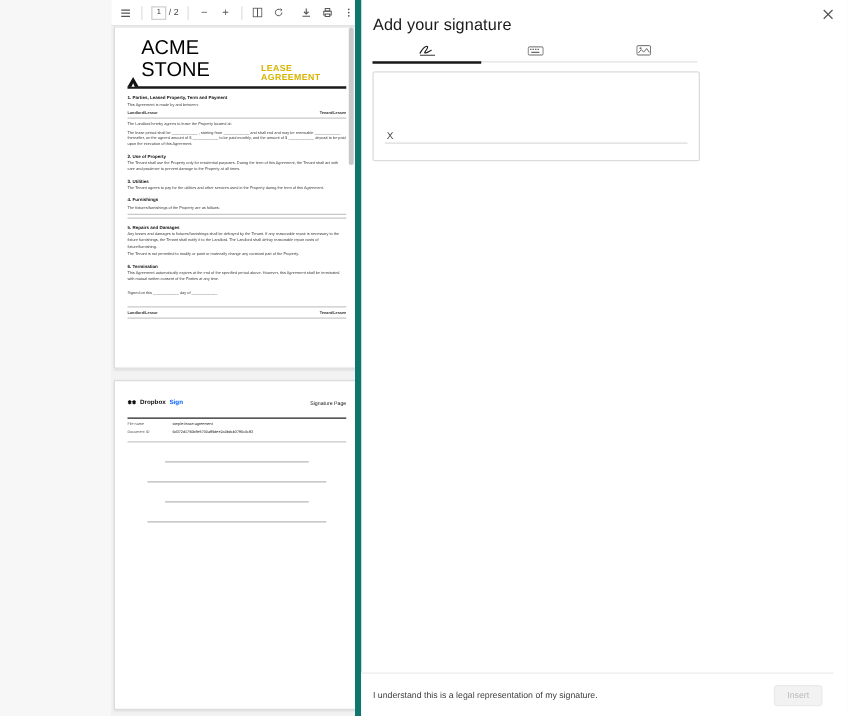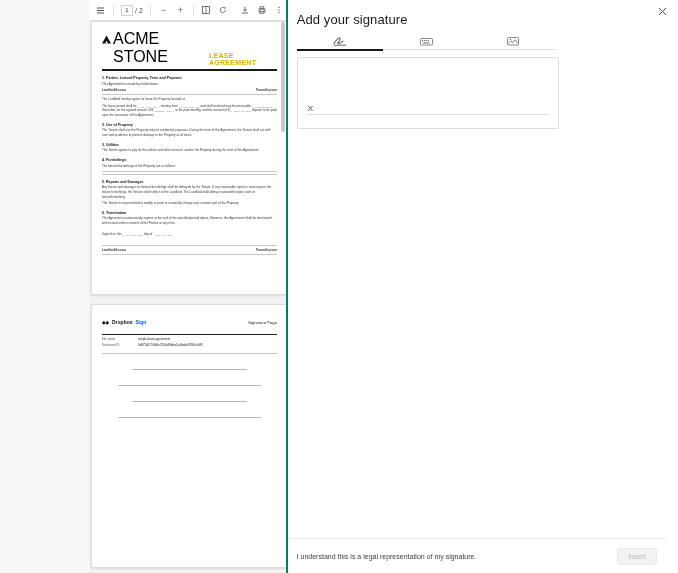--- a/index.html
+++ b/index.html
@@ -128,21 +128,21 @@
   
   .doc-head {
     display: flex;
     align-items: flex-end;
     justify-content: space-between;
     border-bottom: 2px solid #1a1a1a;
     padding-bottom: 3px;
   }
   .brand {
     display: flex;
-    align-items: flex-start;
+    align-items: flex-end;
     gap: 2px;
   }
   .brand-mark {
     width: 9px; height: 9px;
     position: relative;
   }
   .doc-title {
     font-size: 7px;
     font-weight: bold;
     letter-spacing: 0.3px;
@@ -211,21 +211,21 @@
     margin: 14px 30px 0 30px;
   }
   .sig-line.wide { margin: 14px 16px 0 16px; }
 
   
   .panel {
     position: relative;
     width: 410px;
     height: 573px;
     background: #ffffff;
-    border-left: 2px solid #0f766e;
+    border-left: 5px solid #0f766e;
   }
   .panel-title {
     position: absolute;
     left: 9px; top: 12px;
     font-size: 13px;
     color: #1a1a1a;
     font-weight: normal;
     letter-spacing: 0.1px;
   }
   .panel-close {

